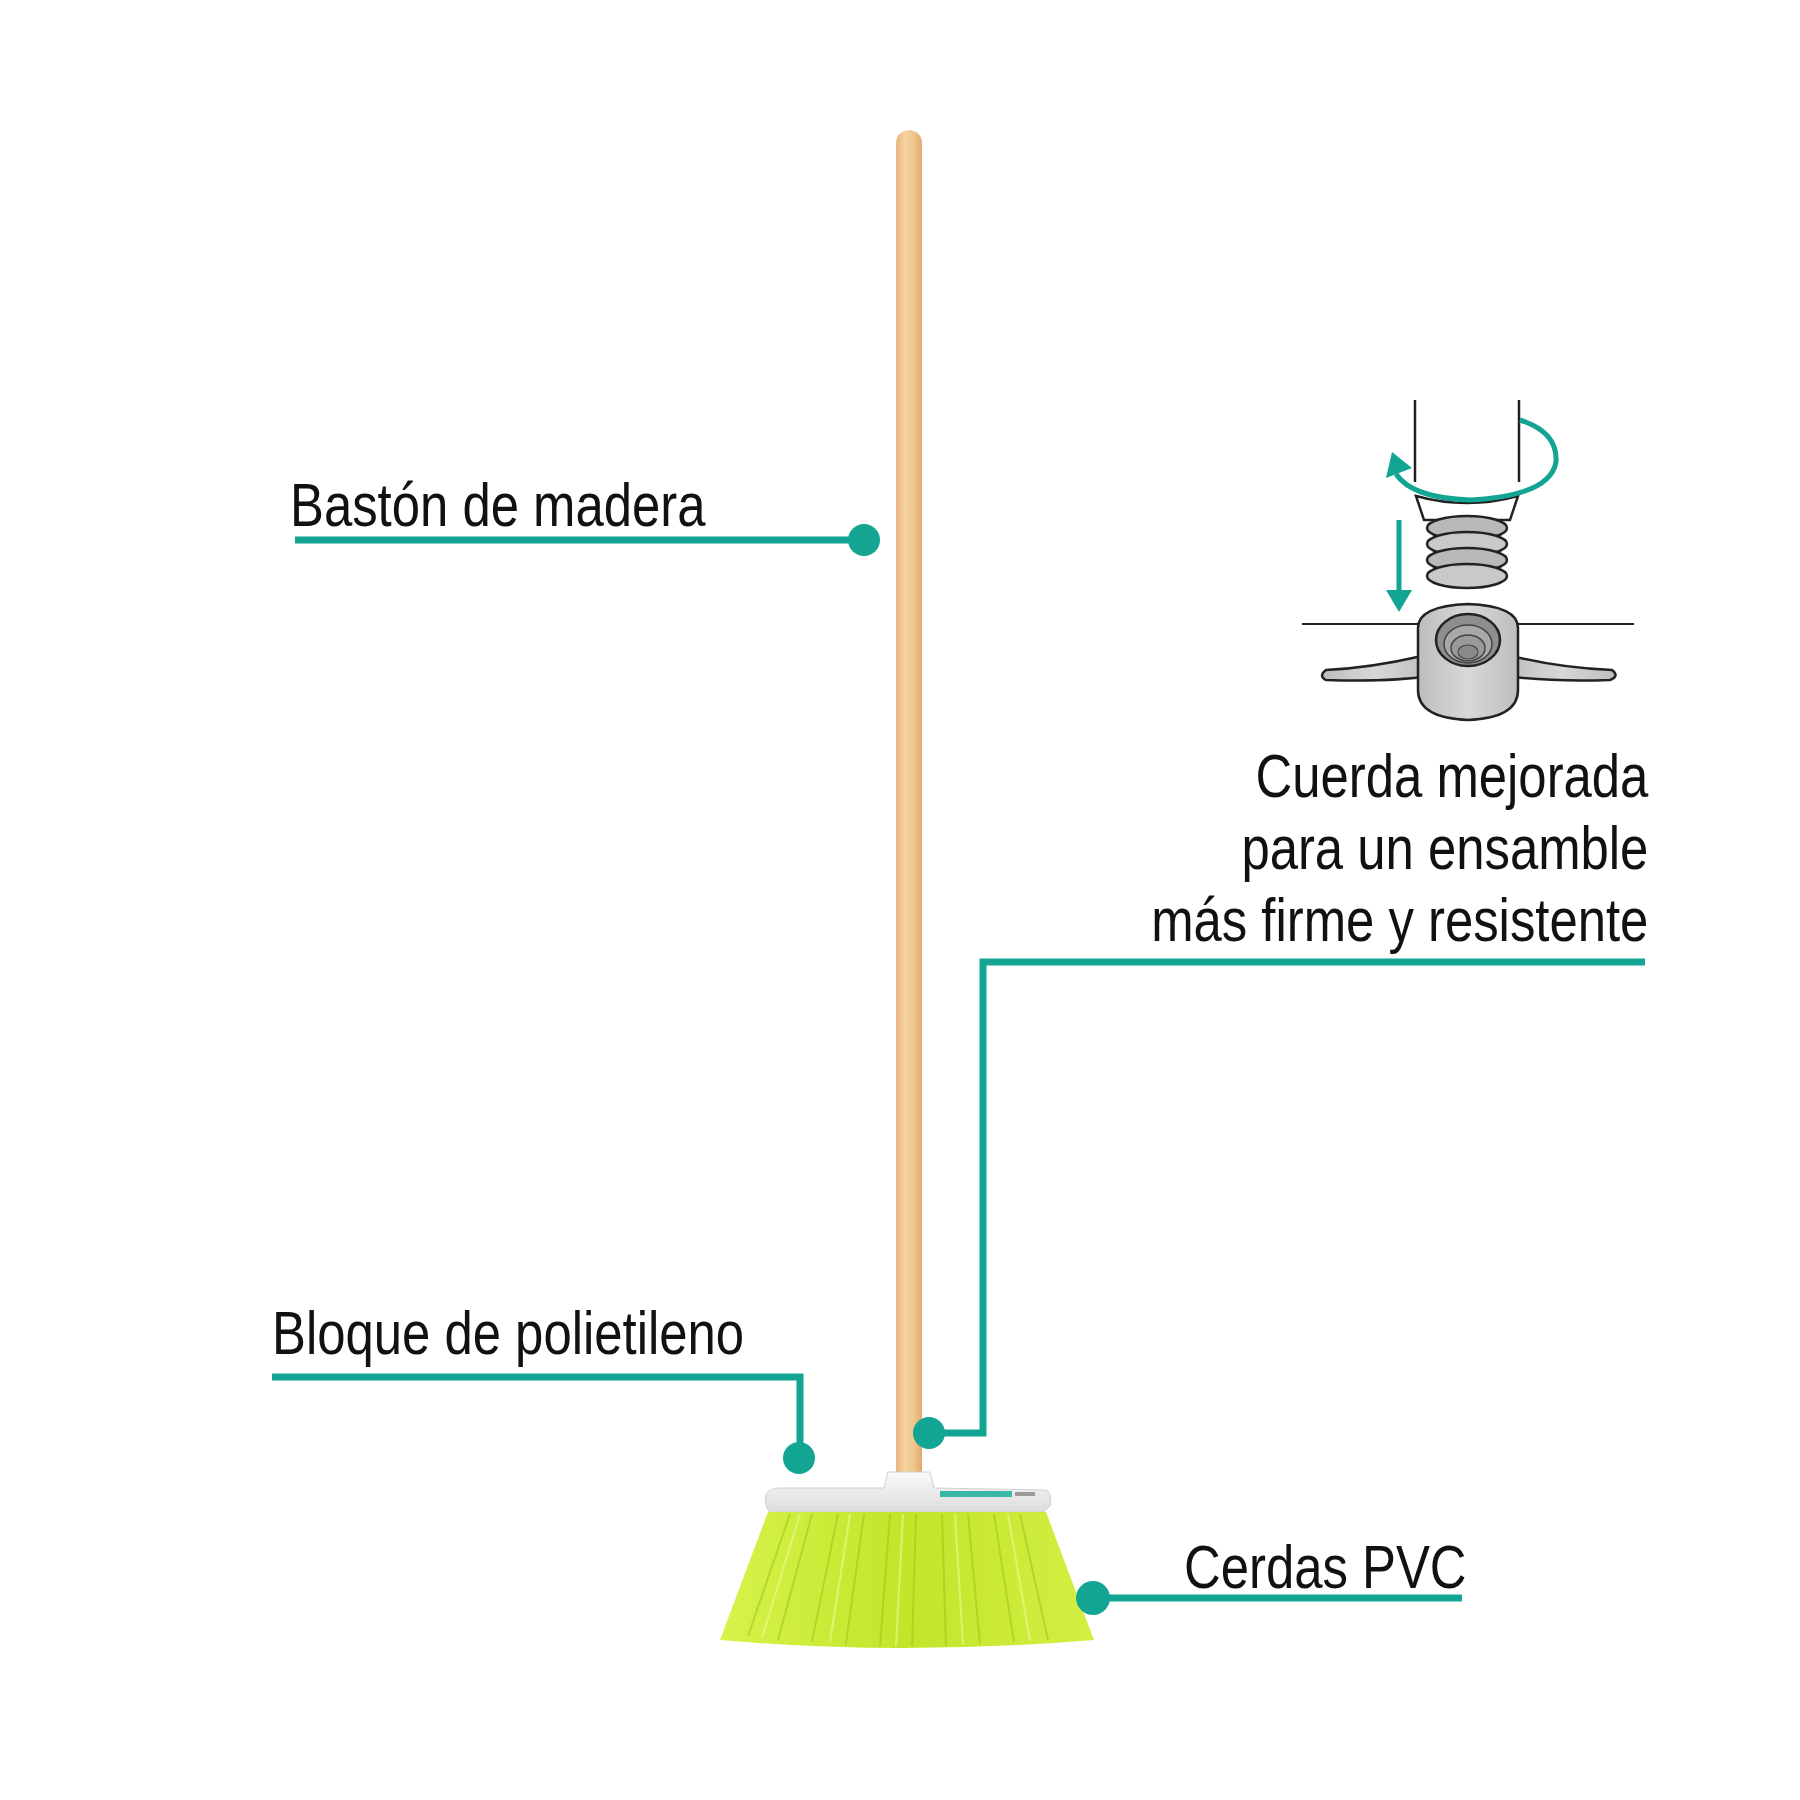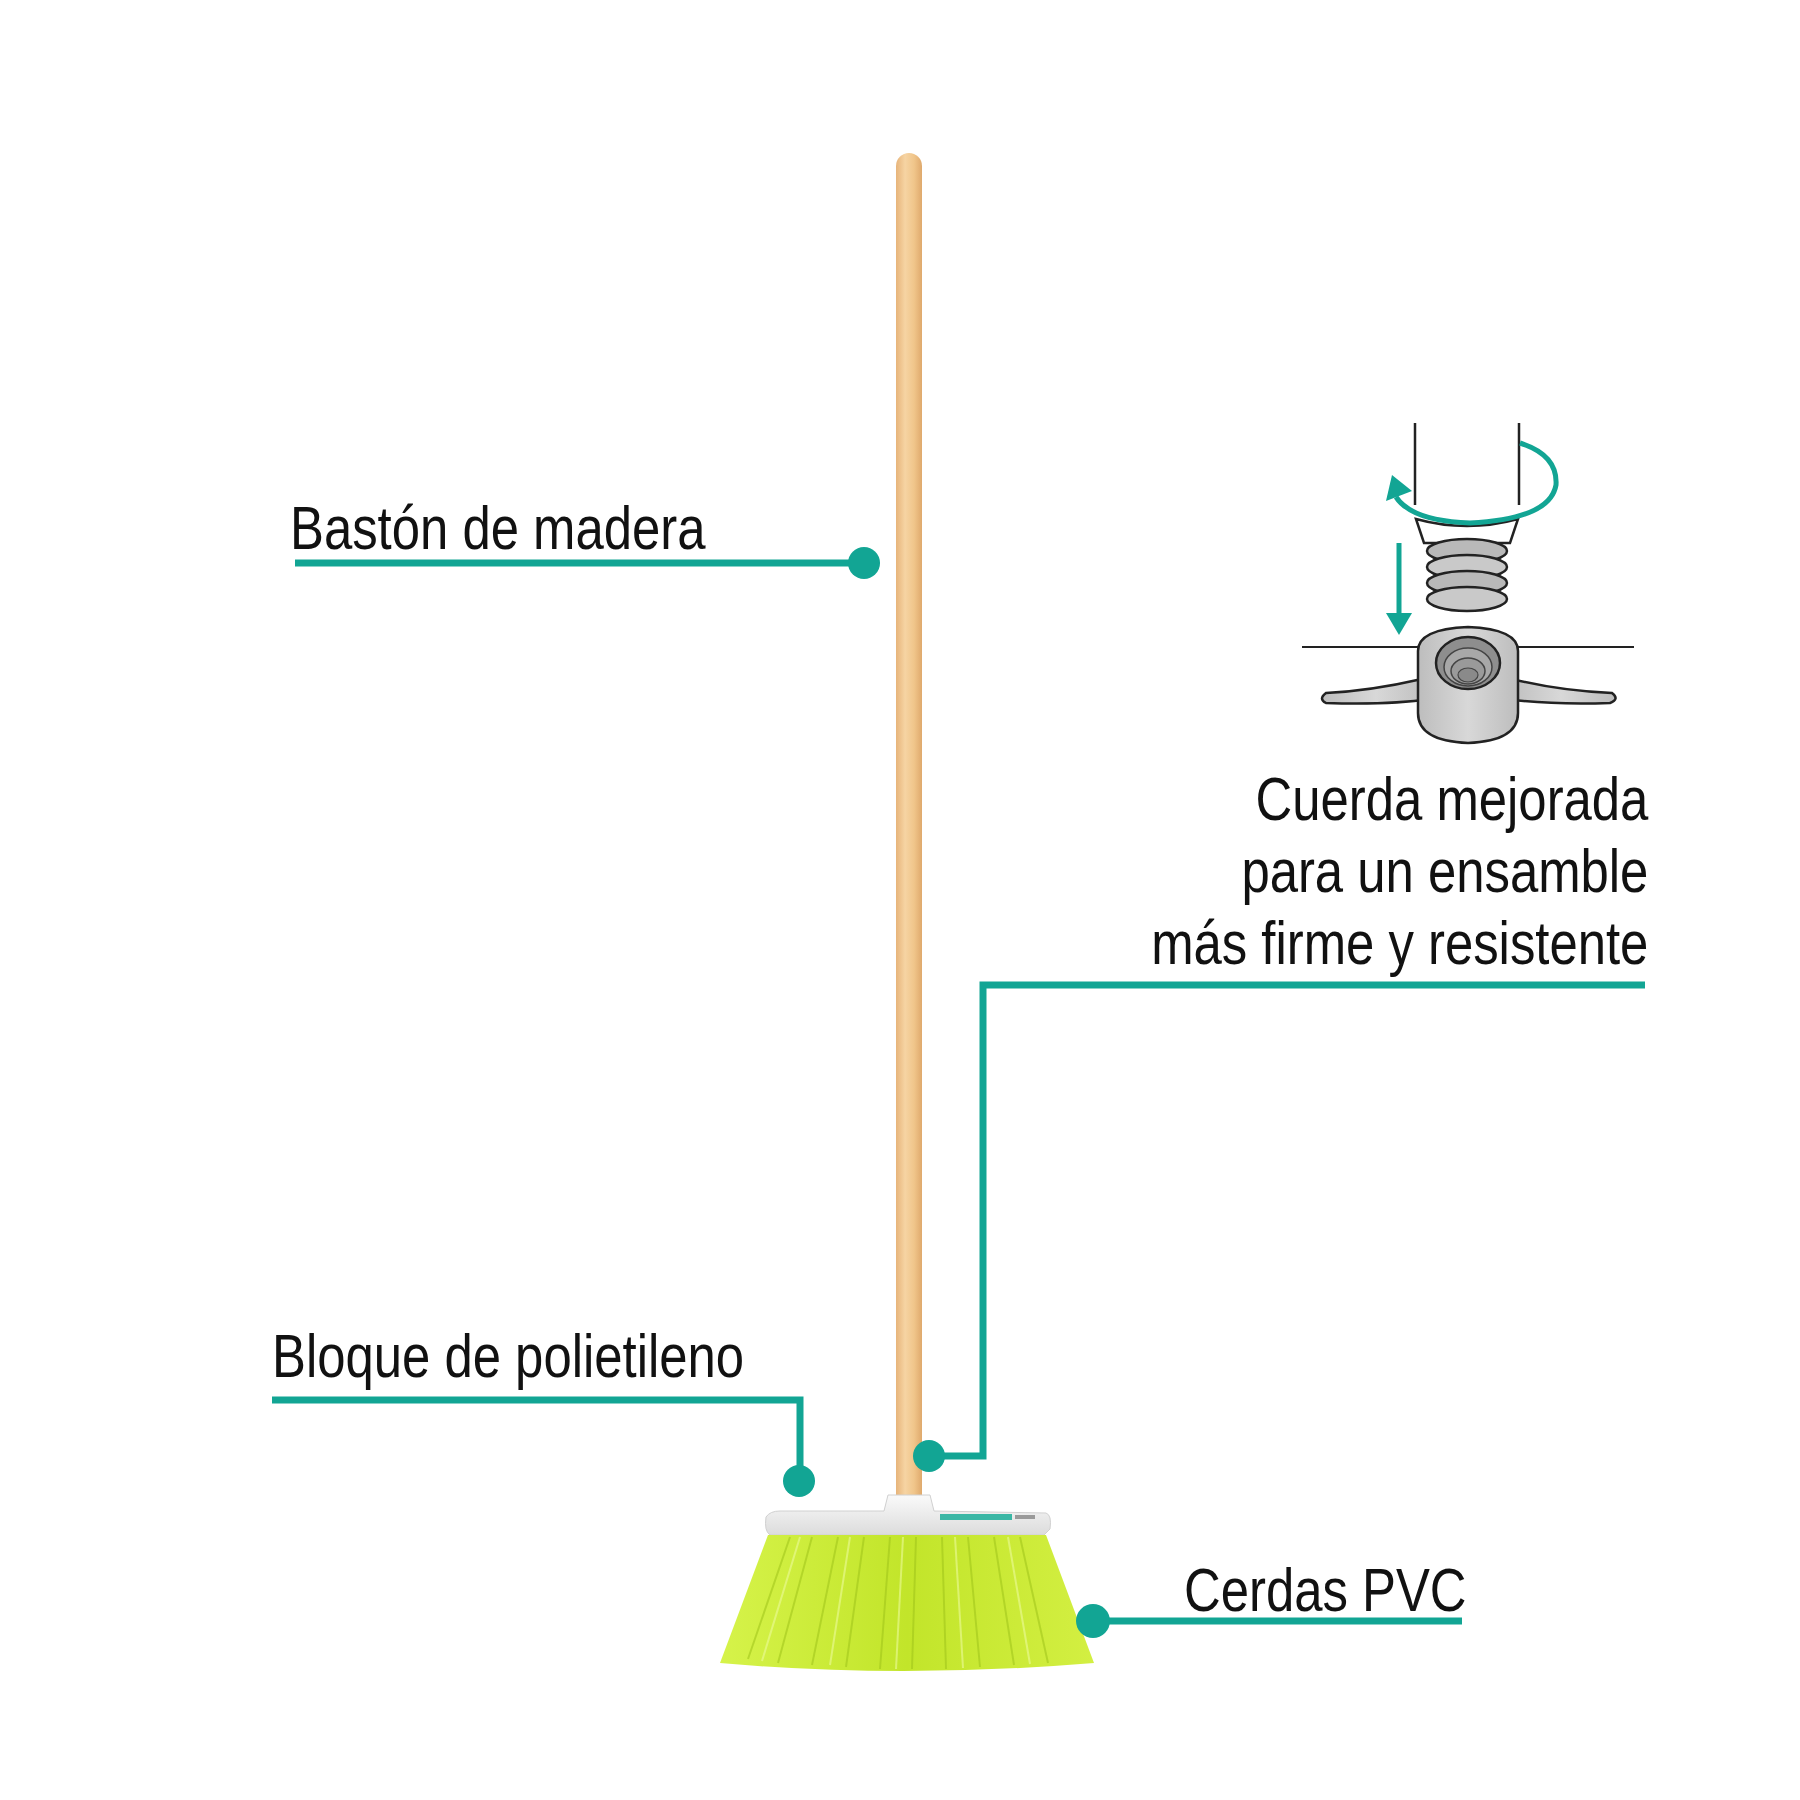--- a/index.html
+++ b/index.html
@@ -1,17 +1,17 @@
 <!DOCTYPE html>
 <html><head>
   <meta charset="utf-8">
   <style>
     html, body { margin: 0; padding: 0; background: #ffffff; }
     body { width: 1800px; height: 1800px; position: relative; overflow: hidden; font-family: "Liberation Sans", "DejaVu Sans", sans-serif; }
-    .canvas { position: absolute; left: 0; top: 0; width: 1800px; height: 1356px; margin-top: 23px; }
+    .canvas { position: absolute; left: 0; top: 0; width: 1800px; height: 1356px; }
     .label { position: absolute; color: #111111; font-family: "Liberation Sans", "DejaVu Sans", sans-serif; font-weight: 400; letter-spacing: 0px; white-space: nowrap; transform: scaleX(0.82); }
     .label-left { transform-origin: left center; }
     .label-right { transform-origin: right center; text-align: right; }
     #lbl-baston { left: 290px; top: 470px; font-size: 62px; line-height: 70px; }
     #lbl-bloque { left: 272px; top: 1298px; font-size: 62px; line-height: 70px; }
     #lbl-cerdas { right: 333px; top: 1532px; font-size: 62px; line-height: 70px; }
     #lbl-cuerda { right: 152px; top: 740px; font-size: 62px; line-height: 72px; }
     #lbl-cuerda div { display: block; }
     svg { position: absolute; left: 0; top: 0; }
   </style>

